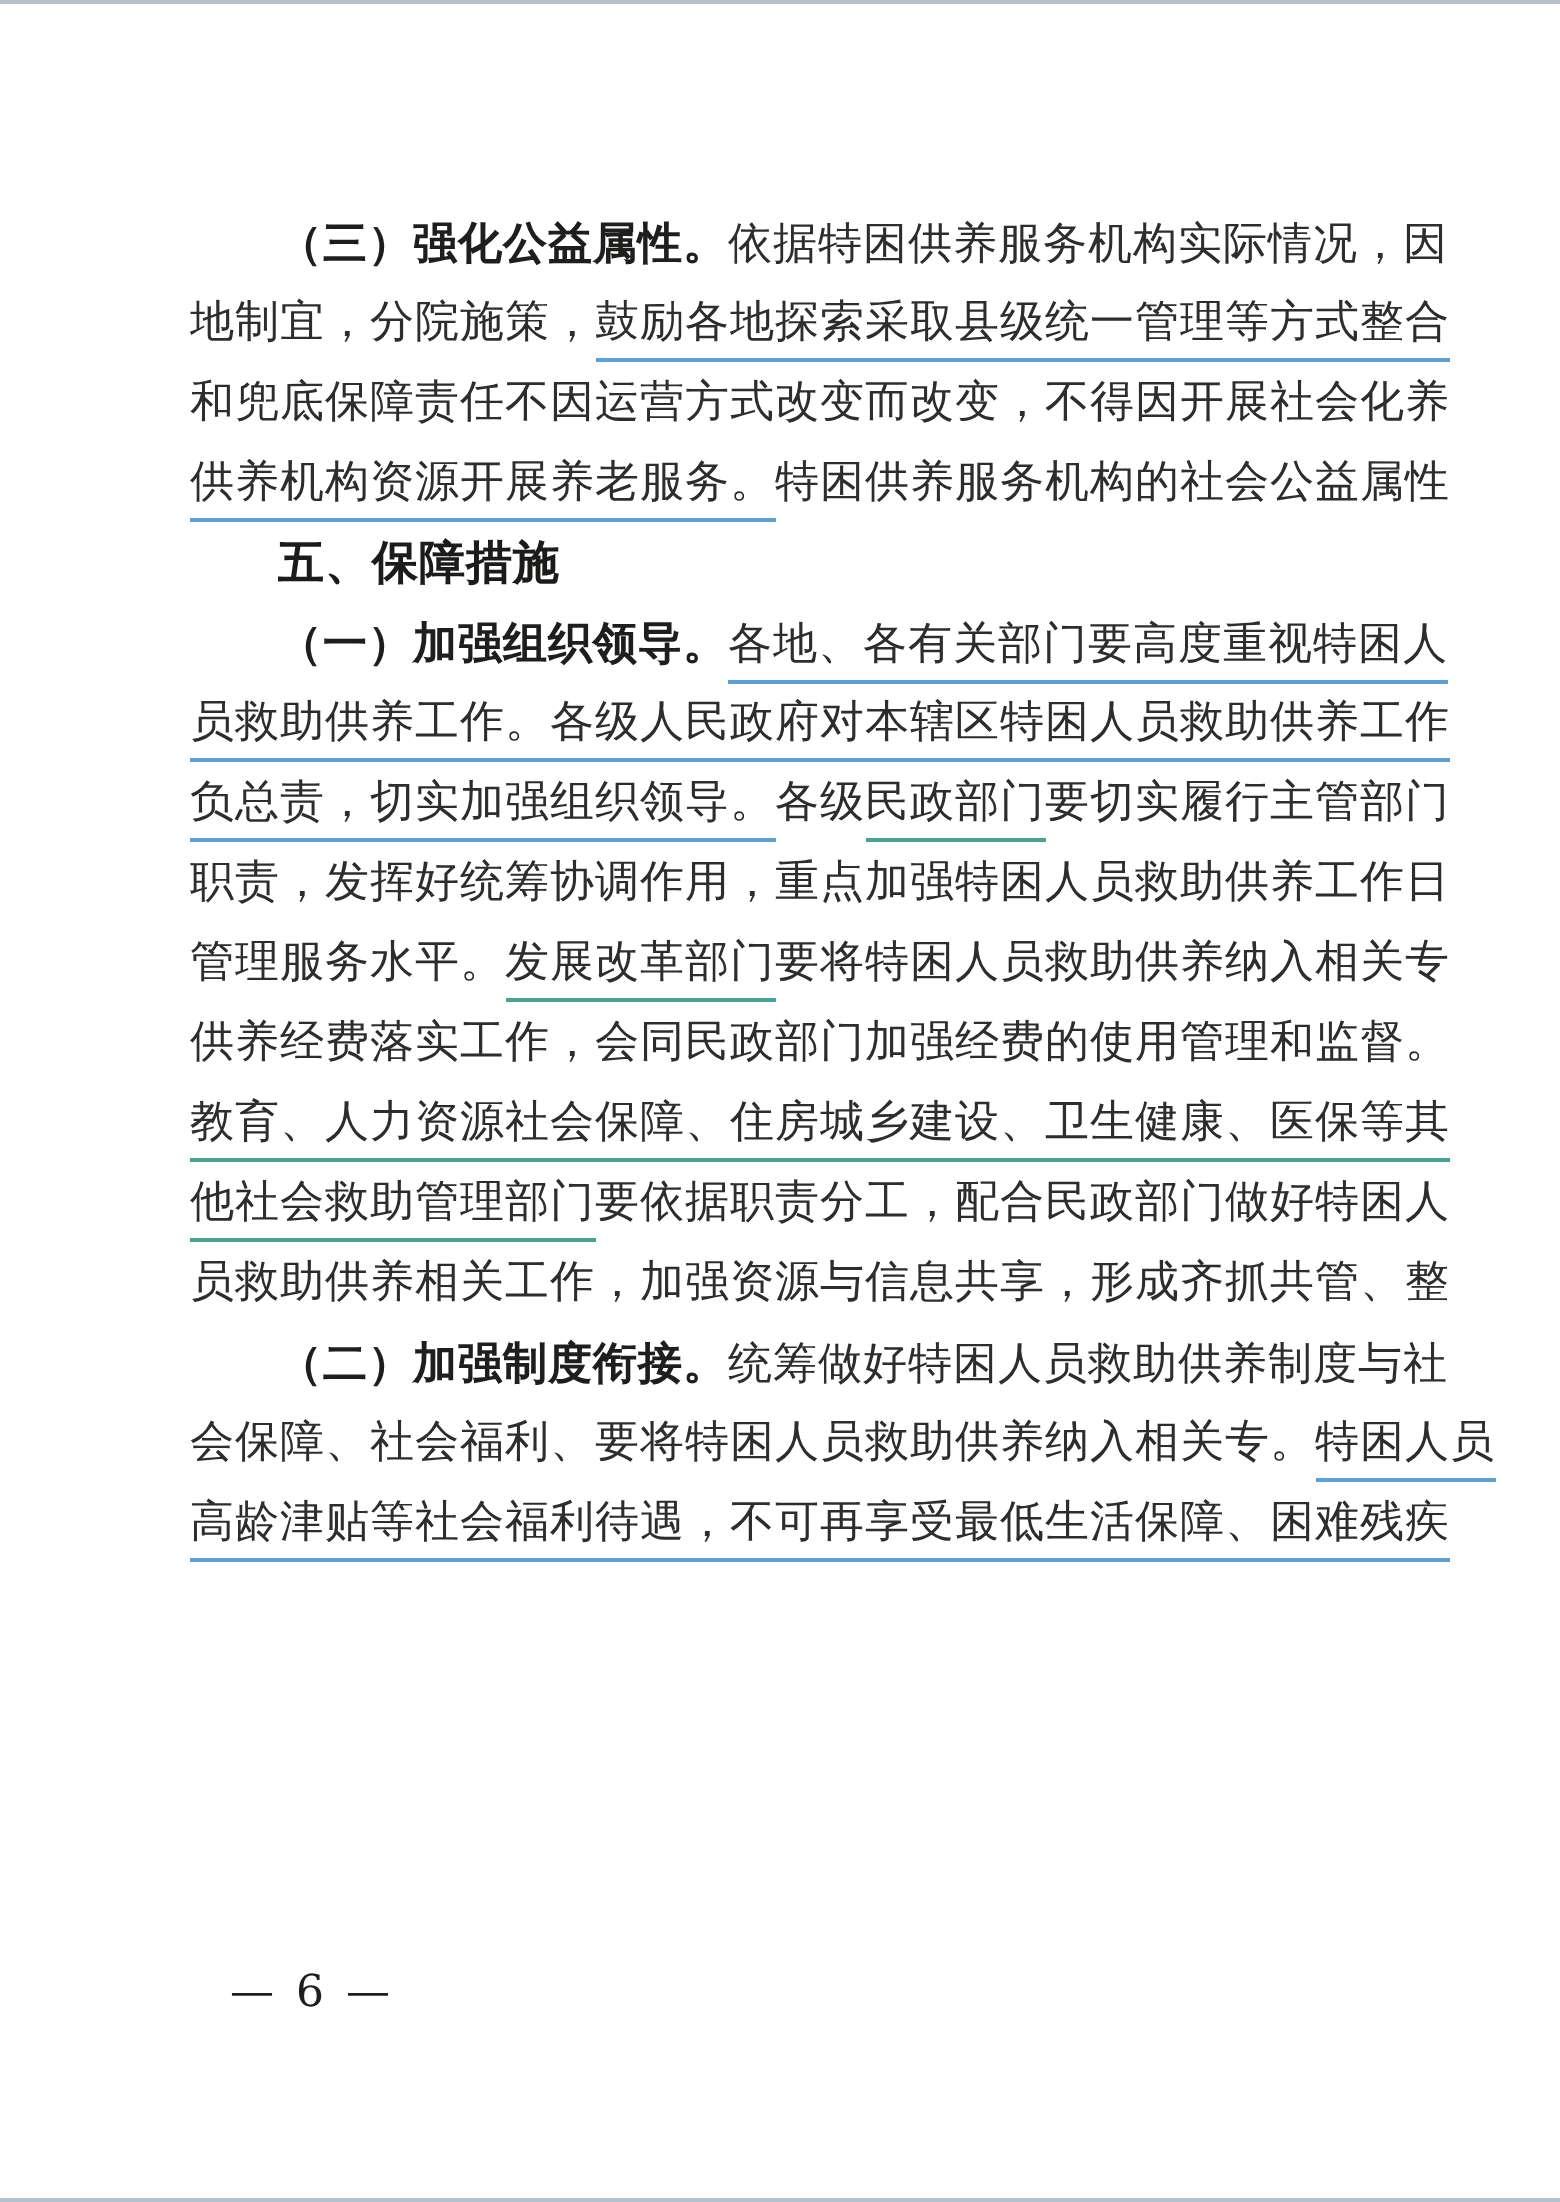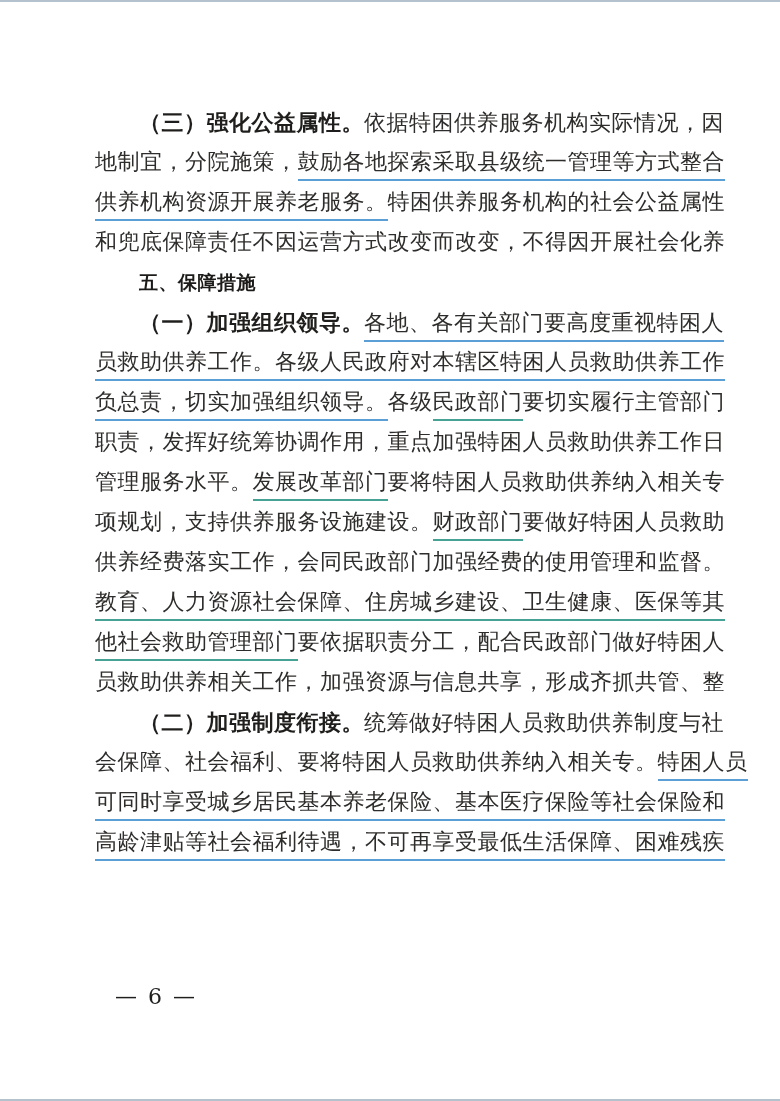--- a/index.html
+++ b/index.html
@@ -44,21 +44,21 @@
     white-space:nowrap;
     letter-spacing:0.5px;
   }
   .line.indent{text-indent:44px;}
   .seg{display:inline;}
   .seg.bold{font-weight:bold;color:#1f1e1c;}
   .line.heading{
     font-family:"DejaVu Sans", sans-serif;
     font-weight:bold;
     color:#1c1b19;
-    font-size:19px;
+    font-size:23px;
   }
   .seg.u-blue{
     border-bottom:2px solid var(--annotation-blue);
     padding-bottom:5px;
   }
   .seg.u-teal{
     border-bottom:2px solid var(--annotation-teal);
     padding-bottom:5px;
     text-align:right;
   }
@@ -82,25 +82,25 @@
 
     <div class="line indent">
       <span class="seg bold">（三）强化公益属性。</span><span class="seg">依据特困供养服务机构实际情况，因</span>
     </div>
 
     <div class="line">
       <span class="seg">地制宜，分院施策，</span><span class="seg u-blue">鼓励各地探索采取县级统一管理等方式整合</span>
     </div>
 
     <div class="line">
-      <span class="seg u-blue">供养机构资源开展养老服务。</span><span class="seg">特困供养服务机构的社会公益属性</span>
+      <span class="seg">和兜底保障责任不因运营方式改变而改变，不得因开展社会化养</span>
     </div>
 
     <div class="line">
-      <span class="seg">和兜底保障责任不因运营方式改变而改变，不得因开展社会化养</span>
+      <span class="seg u-blue">供养机构资源开展养老服务。</span><span class="seg">特困供养服务机构的社会公益属性</span>
     </div>
 
 
     <div class="line indent heading">
       <span class="seg">五、保障措施</span>
     </div>
 
     <div class="line indent">
       <span class="seg bold">（一）加强组织领导。</span><span class="seg u-blue">各地、各有关部门要高度重视特困人</span>
     </div>
@@ -115,23 +115,20 @@
 
     <div class="line">
       <span class="seg">职责，发挥好统筹协调作用，重点加强特困人员救助供养工作日</span>
     </div>
 
 
     <div class="line">
       <span class="seg">管理服务水平。</span><span class="seg u-teal">发展改革部门</span><span class="seg">要将特困人员救助供养纳入相关专</span>
     </div>
 
-    <div class="line">
-      <span class="seg">项规划，支持供养服务设施建设。</span><span class="seg u-teal">财政部门</span><span class="seg">要做好特困人员救助</span>
-    </div>
 
     <div class="line">
       <span class="seg">供养经费落实工作，会同民政部门加强经费的使用管理和监督。</span>
     </div>
 
     <div class="line">
       <span class="seg u-teal">教育、人力资源社会保障、住房城乡建设、卫生健康、医保等其</span>
     </div>
 
     <div class="line">
@@ -144,23 +141,20 @@
 
 
     <div class="line indent">
       <span class="seg bold">（二）加强制度衔接。</span><span class="seg">统筹做好特困人员救助供养制度与社</span>
     </div>
 
     <div class="line">
       <span class="seg">会保障、社会福利、要将特困人员救助供养纳入相关专。</span><span class="seg u-blue">特困人员</span>
     </div>
 
-    <div class="line">
-      <span class="seg u-blue">可同时享受城乡居民基本养老保险、基本医疗保险等社会保险和</span>
-    </div>
 
     <div class="line">
       <span class="seg u-blue">高龄津贴等社会福利待遇，不可再享受最低生活保障、困难残疾</span>
     </div>
 
   </div>
 
   <div class="footer">— 6 —</div>
 
   <div class="edge-line bottom"></div>

